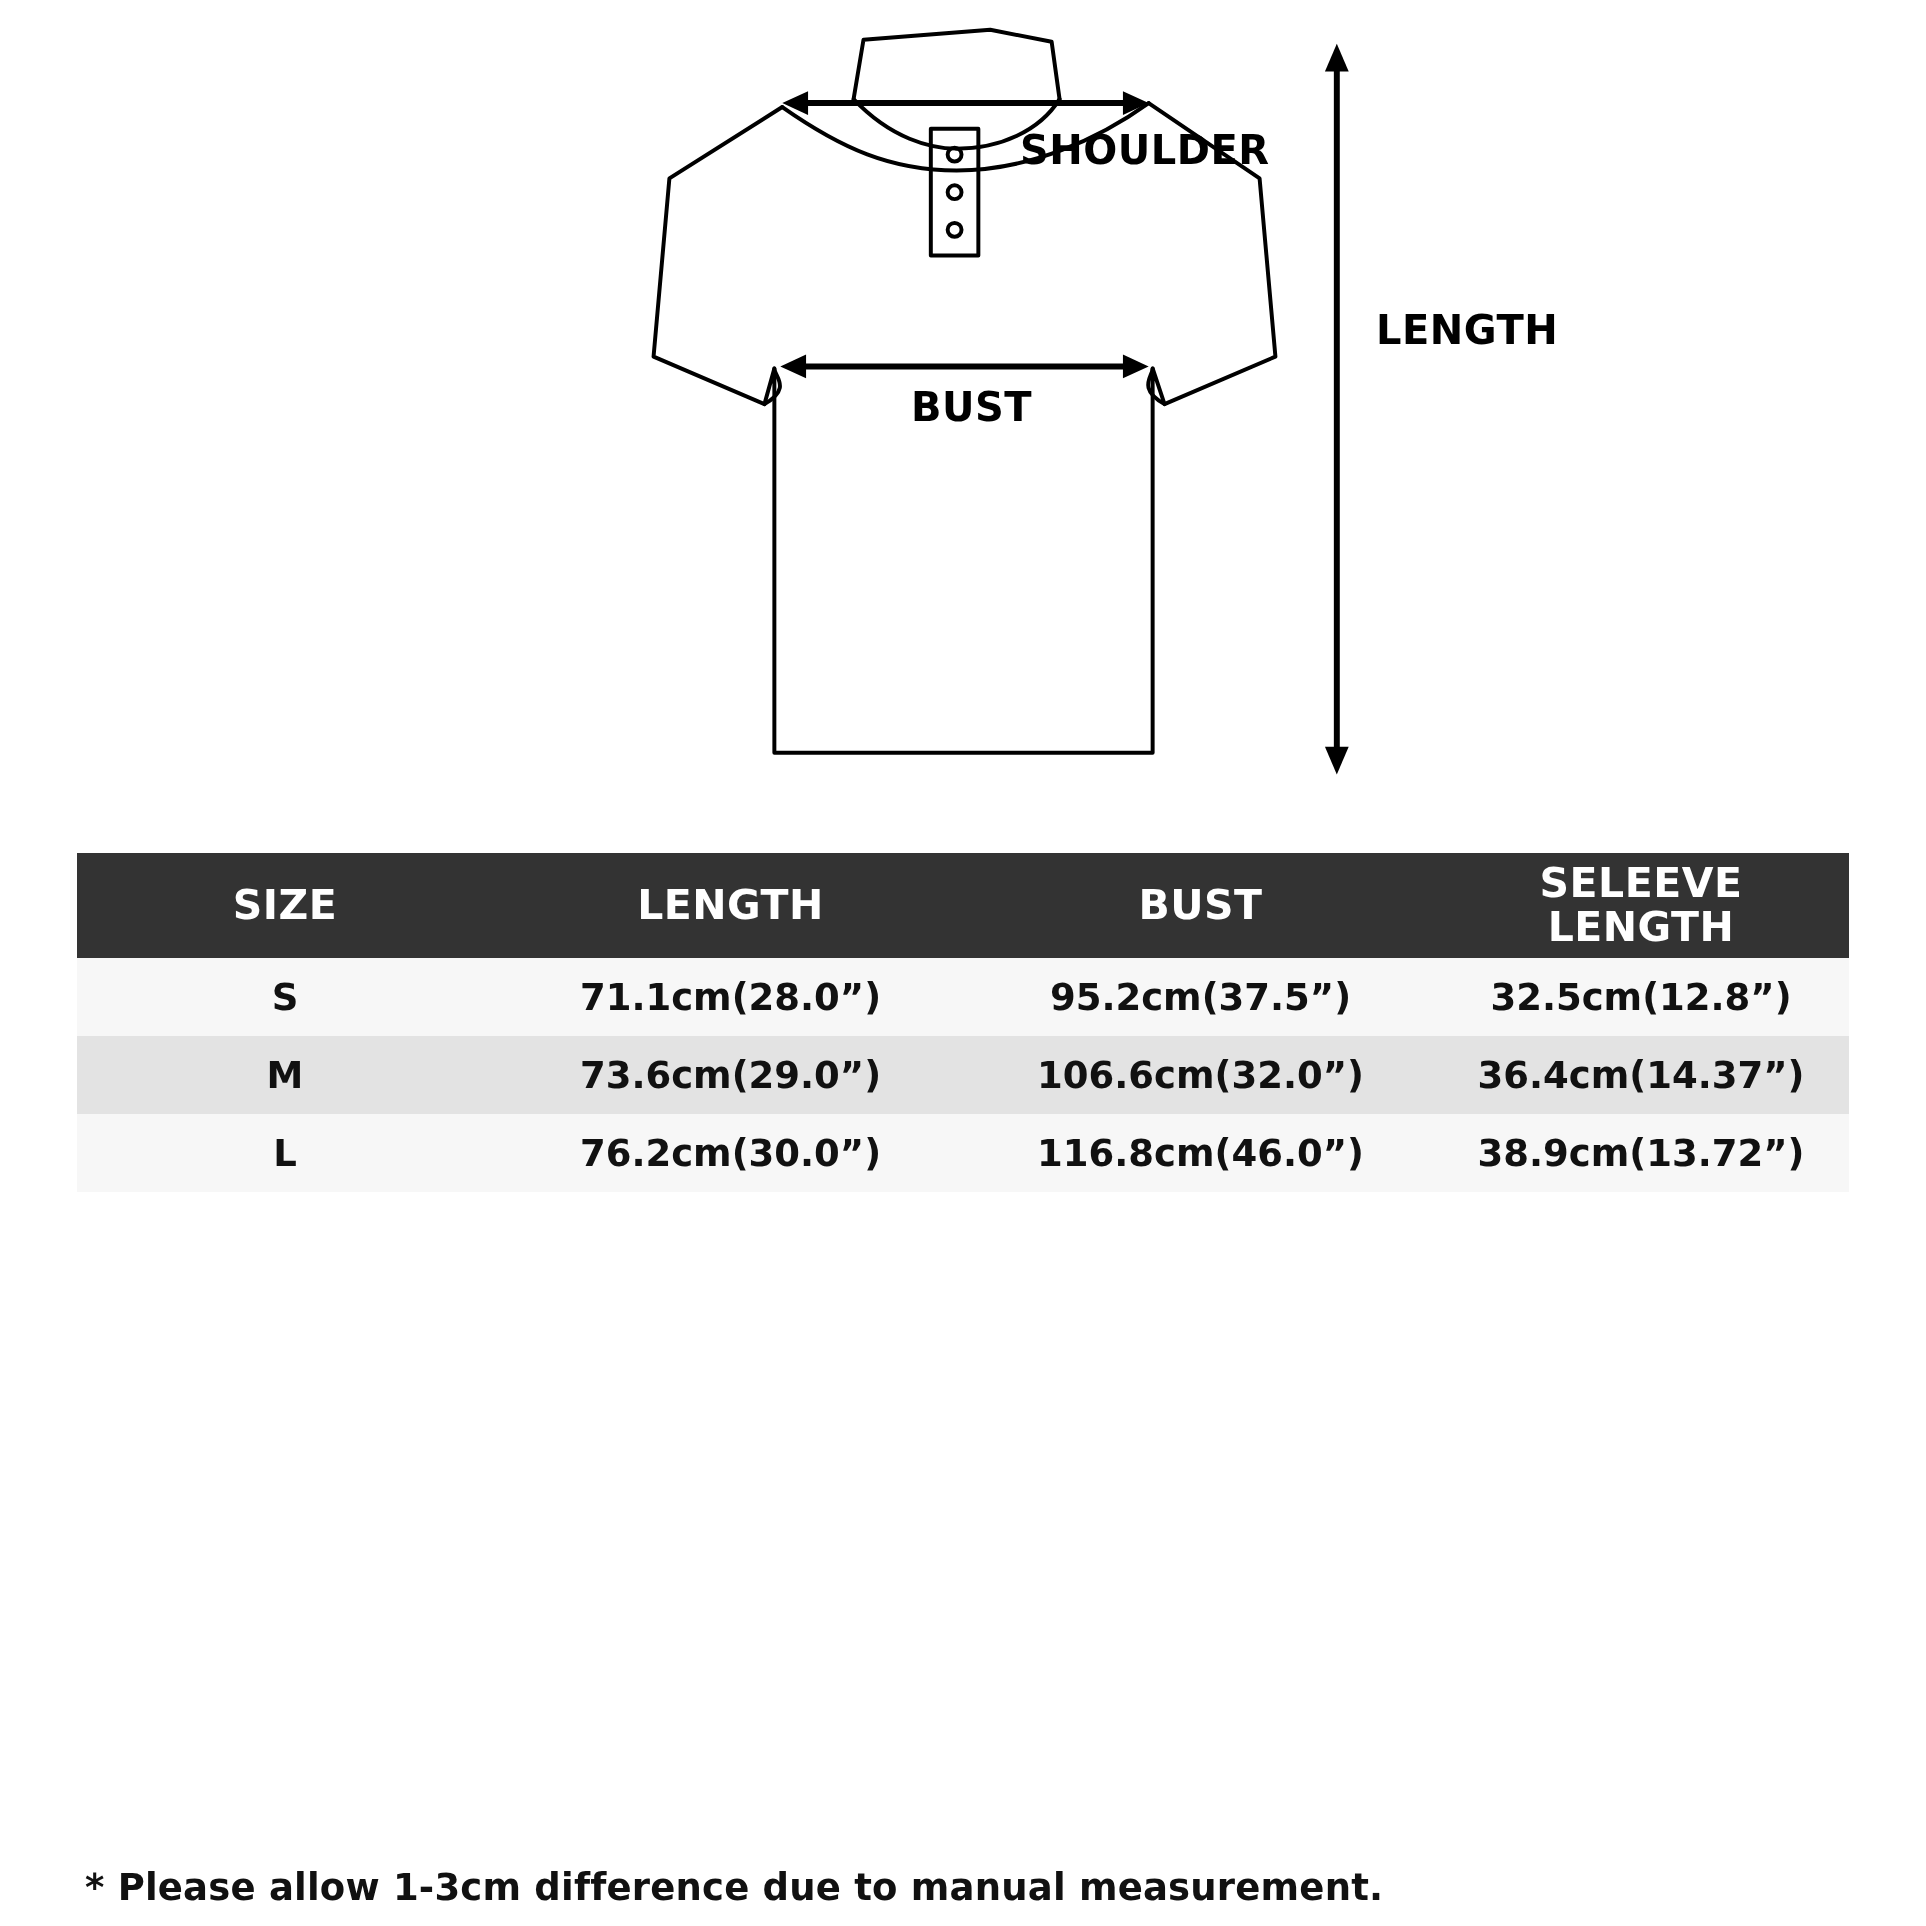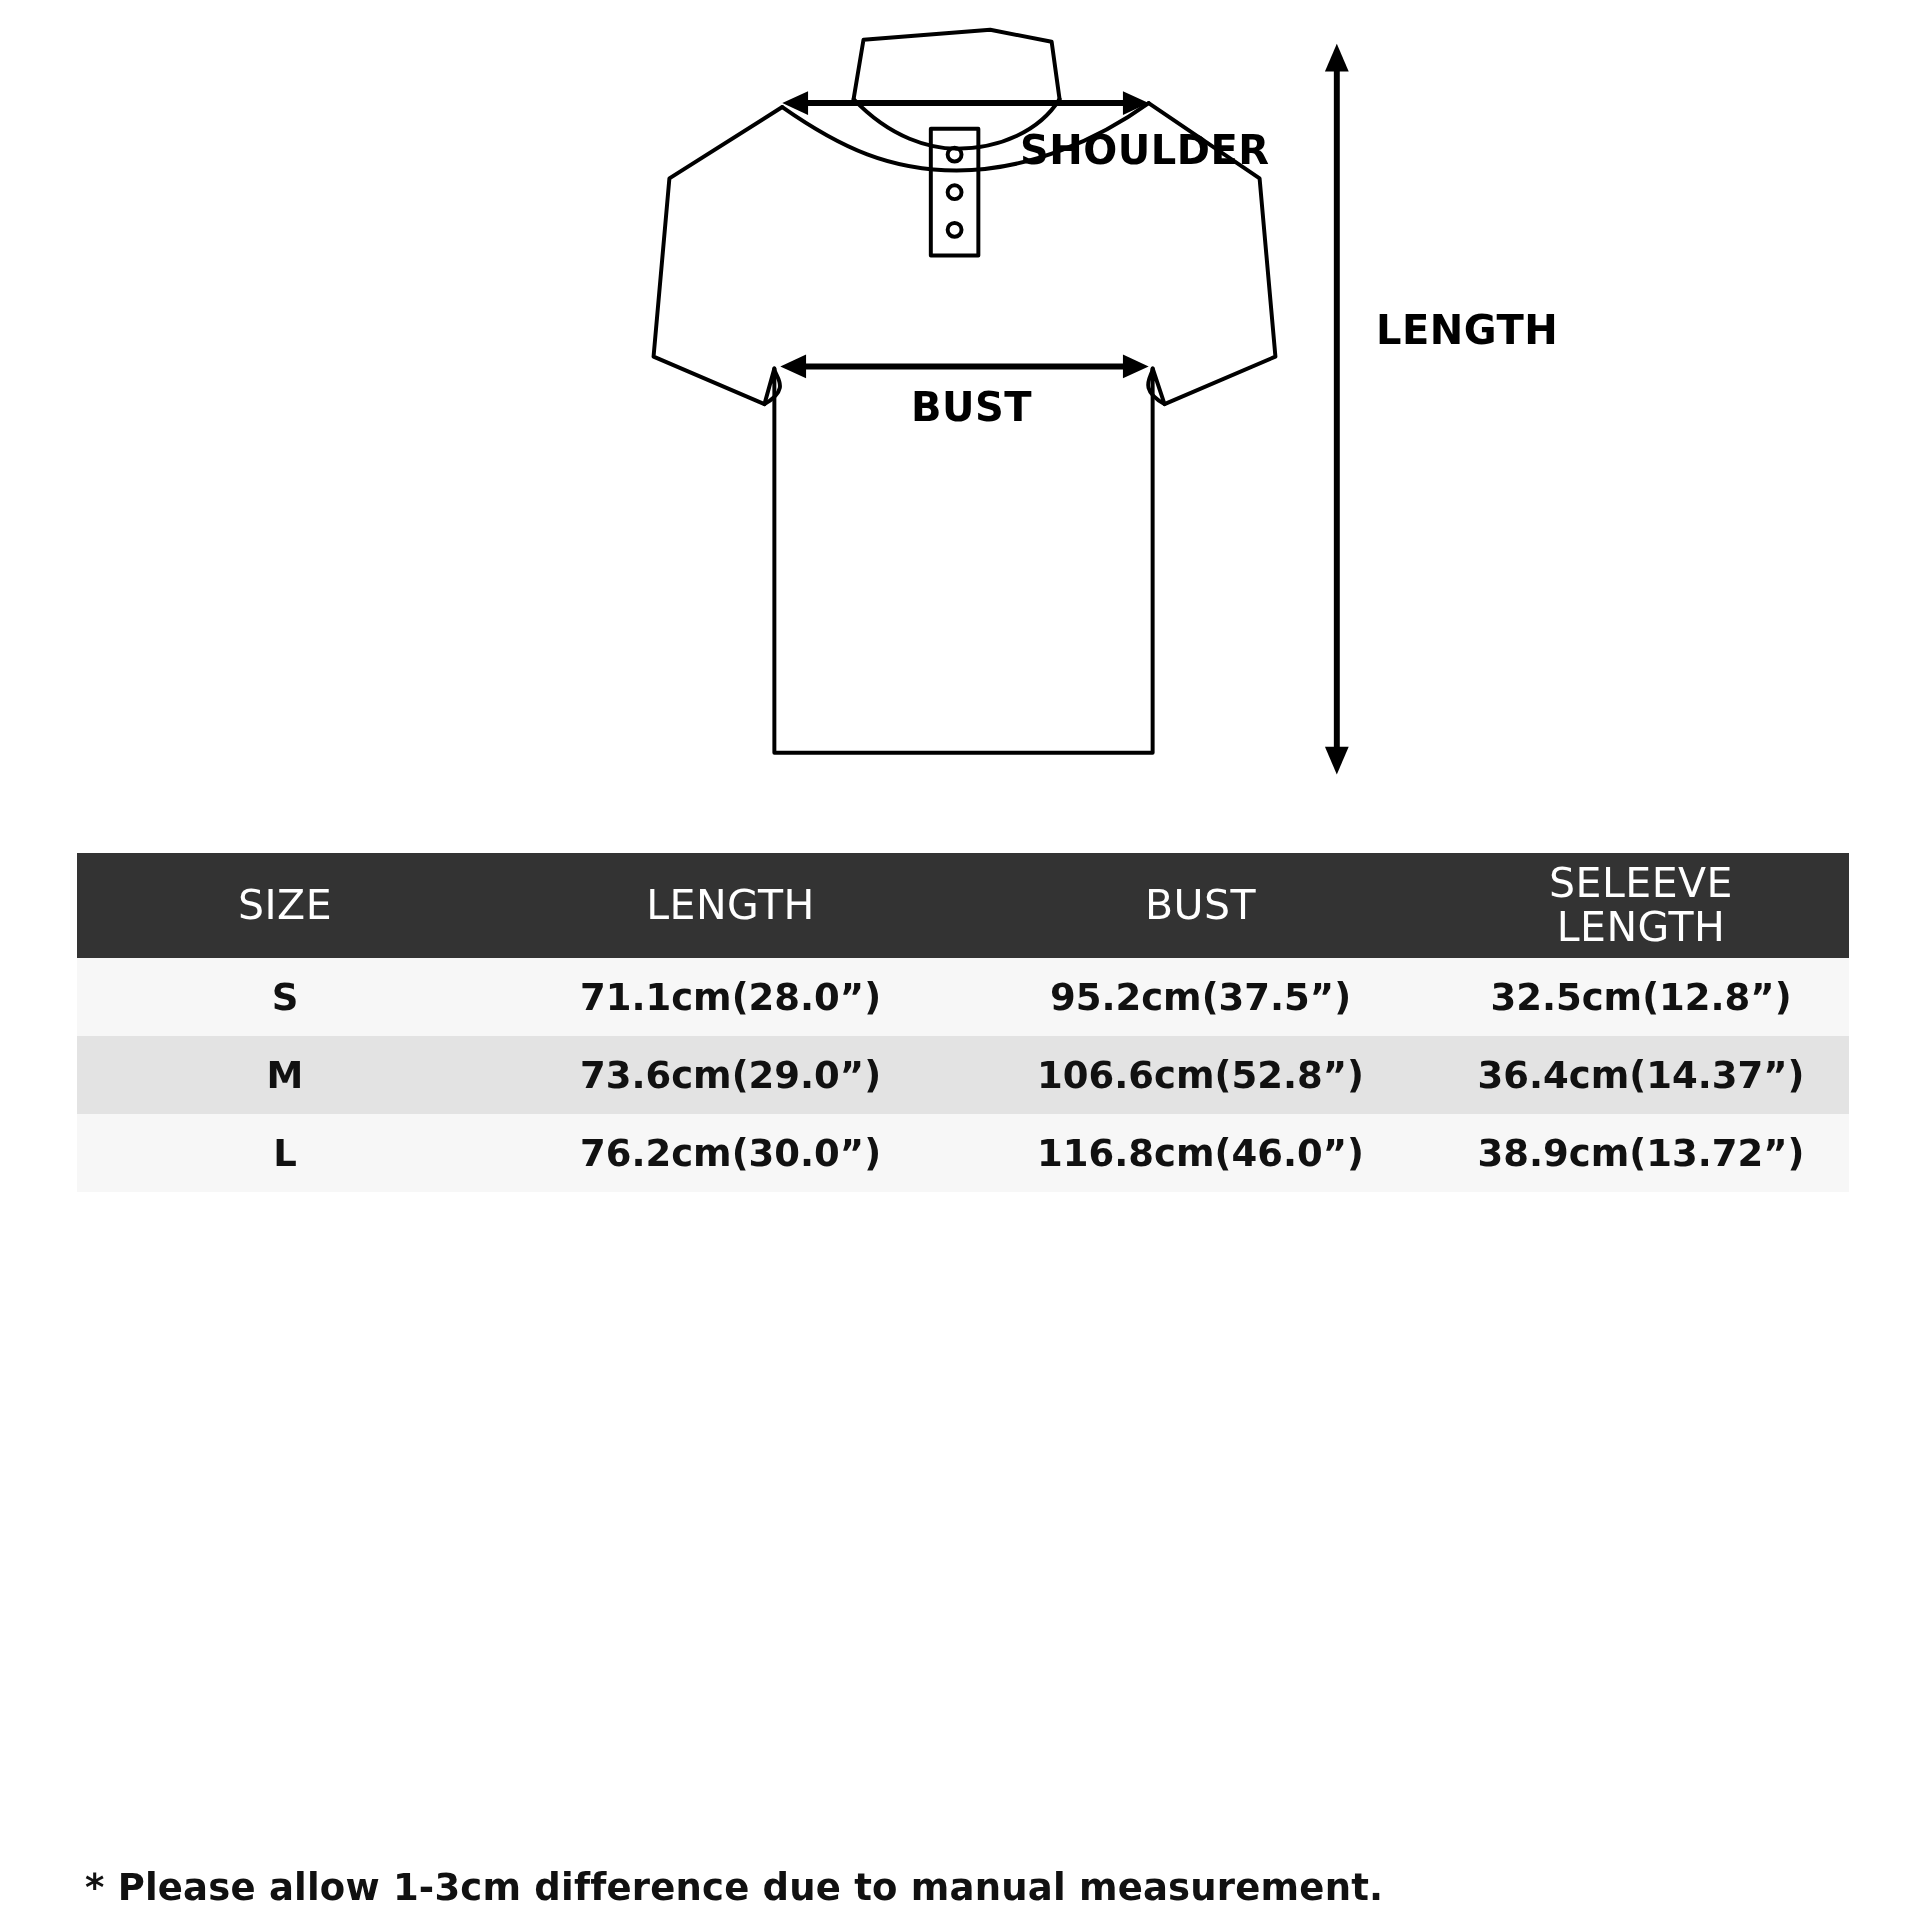--- a/index.html
+++ b/index.html
@@ -62,21 +62,21 @@
   }
   table.size-table {
     border-collapse: collapse;
     width: 1772px;
     table-layout: fixed;
   }
   table.size-table thead th {
     background: #333333;
     color: #ffffff;
     font-size: 41px;
-    font-weight: normal;
+    font-weight: bold;
     letter-spacing: 0.5px;
     height: 105px;
     vertical-align: middle;
     text-align: center;
     line-height: 1.05;
     padding: 0;
   }
   table.size-table thead th .two-line {
     display: block;
   }
@@ -196,21 +196,21 @@
       <tbody>
         <tr class="odd">
           <td>S</td>
           <td>71.1cm(28.0”)</td>
           <td>95.2cm(37.5”)</td>
           <td>32.5cm(12.8”)</td>
         </tr>
         <tr class="even">
           <td>M</td>
           <td>73.6cm(29.0”)</td>
-          <td>106.6cm(52.8”)</td>
+          <td>106.6cm(32.0”)</td>
           <td>36.4cm(14.37”)</td>
         </tr>
         <tr class="odd">
           <td>L</td>
           <td>76.2cm(30.0”)</td>
           <td>116.8cm(46.0”)</td>
           <td>38.9cm(13.72”)</td>
         </tr>
       </tbody>
     </table>

